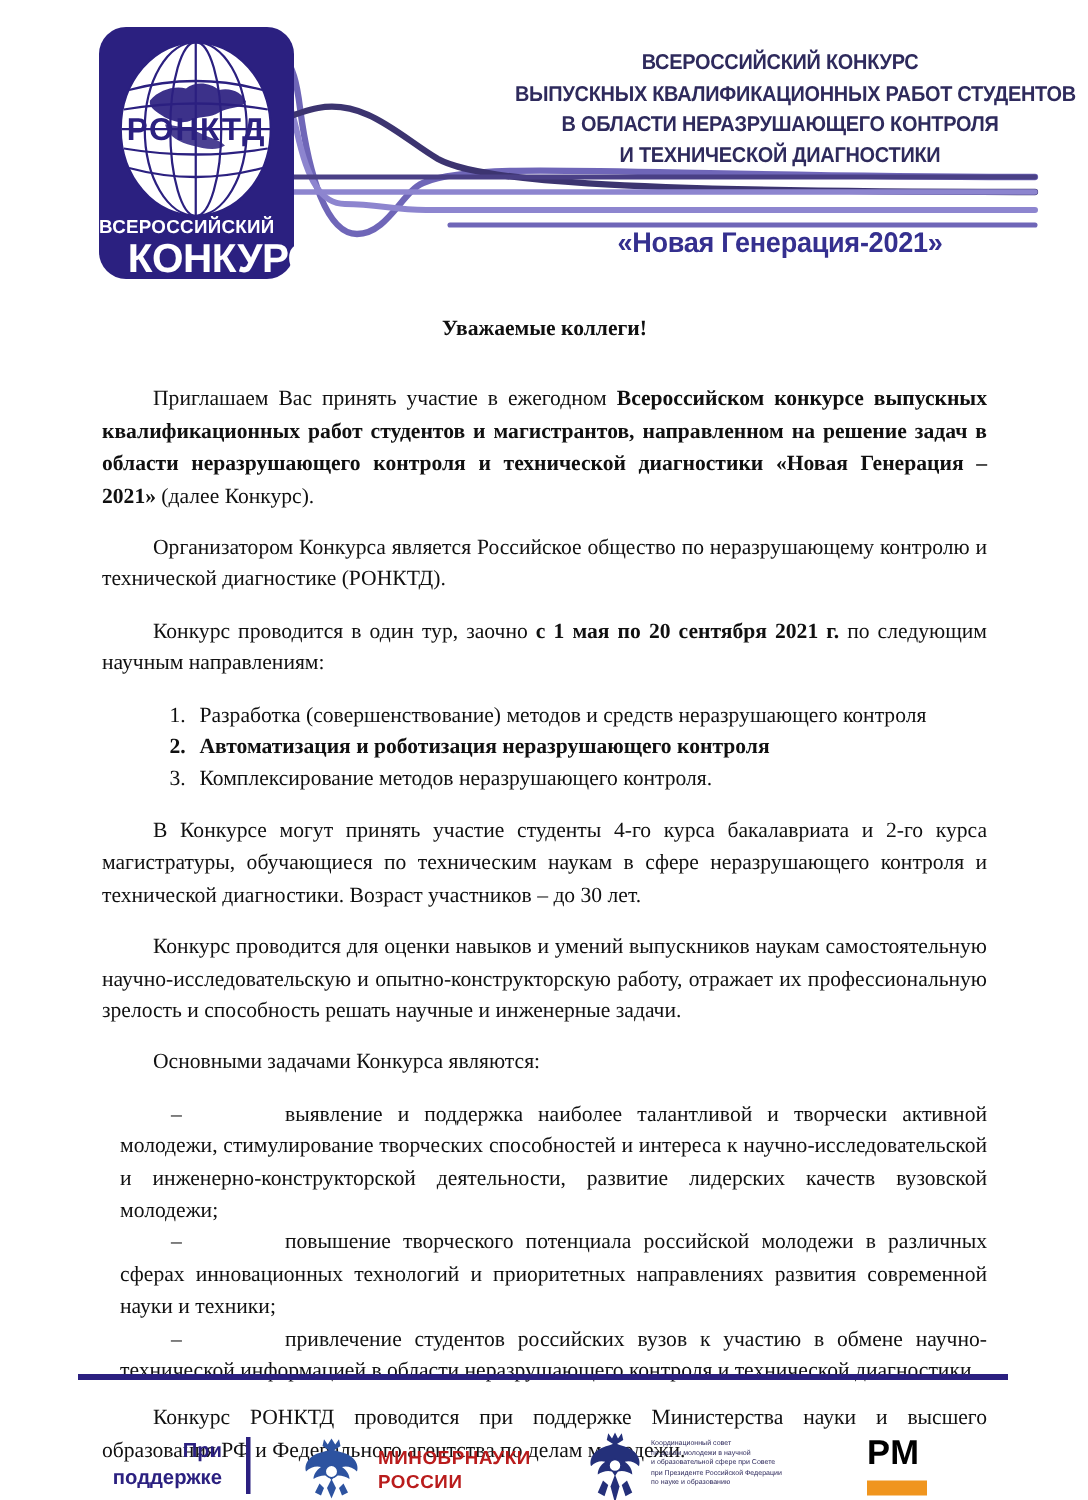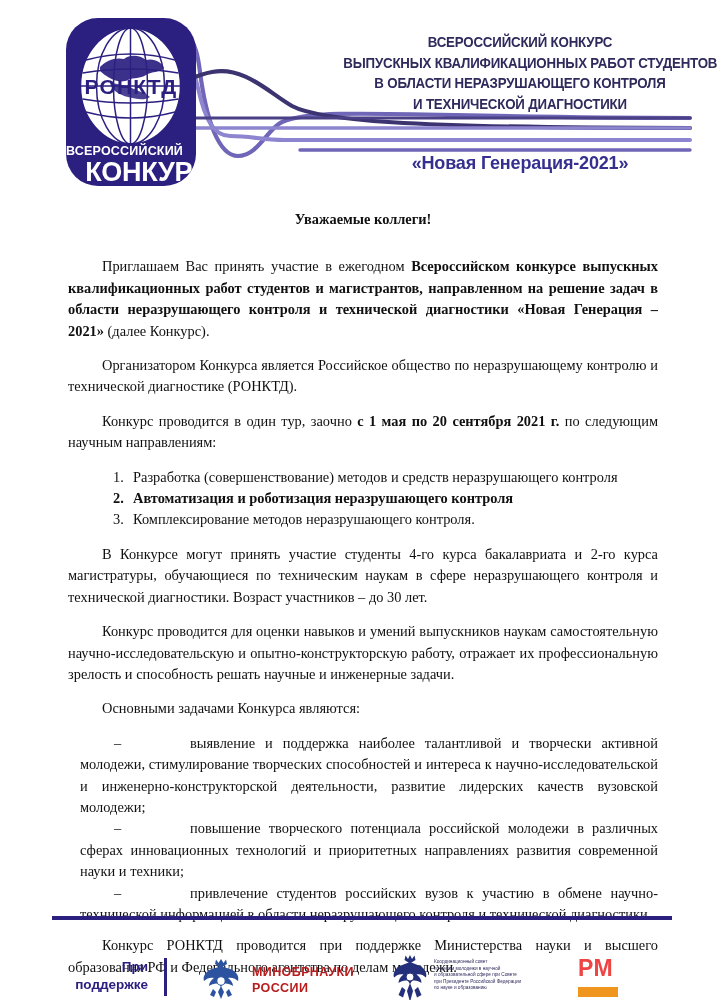--- a/index.html
+++ b/index.html
@@ -10,21 +10,21 @@
     overflow:hidden;
     position:relative;
   }
   .page{position:relative;width:725px;height:1000px;}
 
   
   .header{position:relative;height:205px;}
   .hdr-waves{position:absolute;left:0;top:0;width:725px;height:205px;}
   .logo-badge{
     position:absolute;left:66px;top:18px;width:130px;height:168px;
-    background:#2b2080;border-radius:32px;
+    background:#2b2080;border-radius:18px;
     box-shadow:none;
   }
   .globe{
     position:absolute;left:14px;top:9px;width:101px;height:118px;
   }
   .ronktd{
     position:absolute;left:0;top:57px;width:130px;
     text-align:center;color:#2b2080;
     font-family:"Liberation Sans",sans-serif;
     font-weight:bold;font-size:21px;letter-spacing:1.2px;
@@ -116,21 +116,21 @@
     font-weight:bold;font-size:12.5px;line-height:16px;letter-spacing:.4px;
   }
   .f-council-emblem{position:absolute;left:390px;top:3px;width:40px;height:52px;}
   .f-council-text{
     position:absolute;left:434px;top:9px;width:122px;
     color:#2e2a5c;font-family:"Liberation Sans",sans-serif;
     font-size:4.7px;line-height:6.6px;
   }
   .f-rm{
     position:absolute;left:578px;top:6px;
-    color:#ef4444;font-family:"Liberation Sans",sans-serif;
+    color:#000000;font-family:"Liberation Sans",sans-serif;
     font-weight:bold;font-size:23px;letter-spacing:.5px;line-height:24px;
   }
   .f-rm-bar{
     position:absolute;left:578px;top:37px;width:40px;height:10px;background:#f0951e;
   }
 </style>
 </head>
 <body>
 
 <div class="page">

